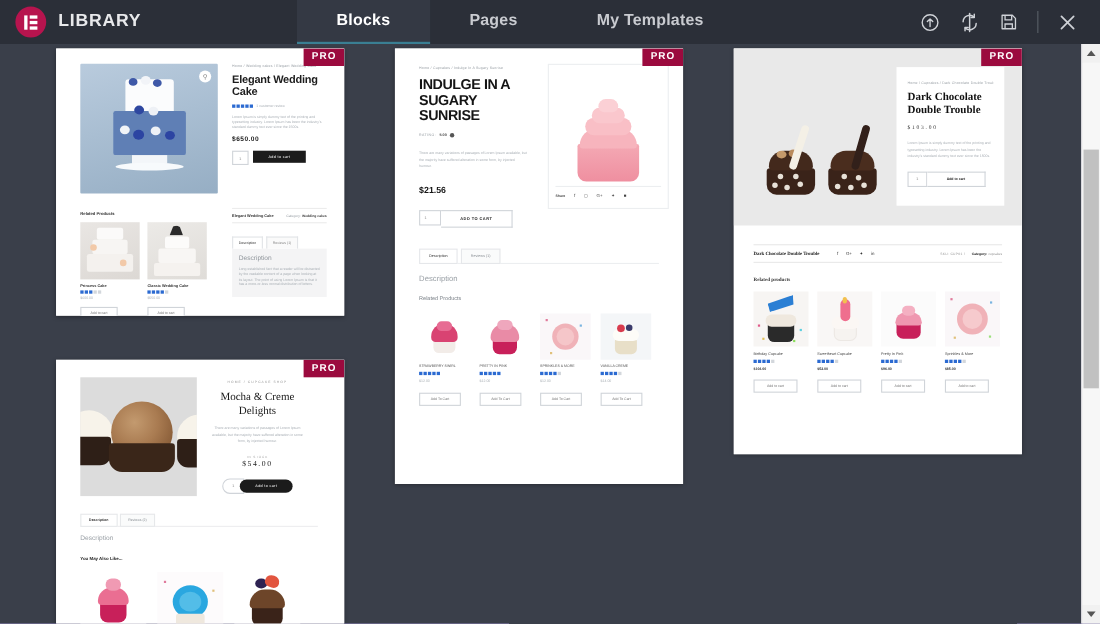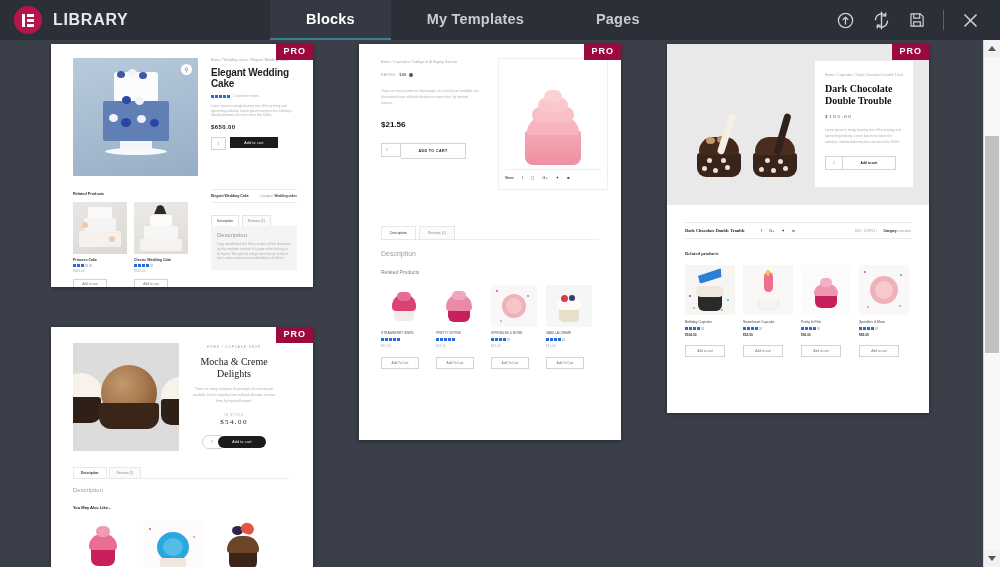--- a/index.html
+++ b/index.html
@@ -136,24 +136,24 @@
           </div>
       </div>
       <div class="brand-title">LIBRARY</div>
     </div>
 
     <div class="tabs">
       <div class="tab active">
         <span>Blocks</span>
       </div>
       <div class="tab">
+        <span>Pages</span>
+      </div>
+      <div class="tab">
         <span>My Templates</span>
-      </div>
-      <div class="tab">
-        <span>Pages</span>
       </div>
     </div>
 
     <div class="header-spacer"></div>
 
     <div class="header-actions">
       <div class="hicon">
         <svg width="19" height="19" viewBox="0 0 24 24" fill="none" stroke="currentColor" stroke-width="1.6">
           <circle cx="12" cy="12" r="9"></circle>
           <path d="M12 16.5V7.8M12 7.8l-3.1 3.1M12 7.8l3.1 3.1" stroke-linecap="round"></path>
@@ -292,20 +292,21 @@
 
         </div>
       </div>
 
       <div class="card" id="card2">
         <div class="pro-badge">PRO</div>
         <div class="pg">
 
           <div style="position:absolute;left:22px;top:16px;width:100px;">
             <div class="crumb">Home / Cupcakes / Indulge In A Sugary Sunrise</div>
+            <div style="font-size:13px;line-height:14px;font-weight:bold;color:#141414;margin-top:6px;letter-spacing:-.4px;">INDULGE IN A SUGARY SUNRISE</div>
             <div style="display:flex;align-items:center;gap:3px;margin-top:9px;">
               <span style="font-size:3.2px;color:#9aa0a6;letter-spacing:.4px;">RATING:</span>
               <span style="font-size:3.4px;color:#444;font-weight:bold;">5.00</span>
               <span style="width:4px;height:4px;border-radius:50%;background:#555;display:inline-block;"></span>
             </div>
             <div class="tiny" style="margin-top:11px;width:98px;line-height:1.9;">There are many variations of passages of Lorem Ipsum available, but the majority have suffered alteration in some form, by injected humour.</div>
             <div style="margin-top:14px;font-size:8px;font-weight:bold;color:#141414;">$21.56</div>
             <div style="display:flex;margin-top:14px;">
               <div class="qty" style="width:20px;height:14px;justify-content:flex-start;padding-left:4px;box-sizing:border-box;">1</div>
               <div class="btn-out" style="width:64px;height:14px;border-left:none;font-size:3.6px;font-weight:bold;color:#222;letter-spacing:.4px;">ADD TO CART</div>

